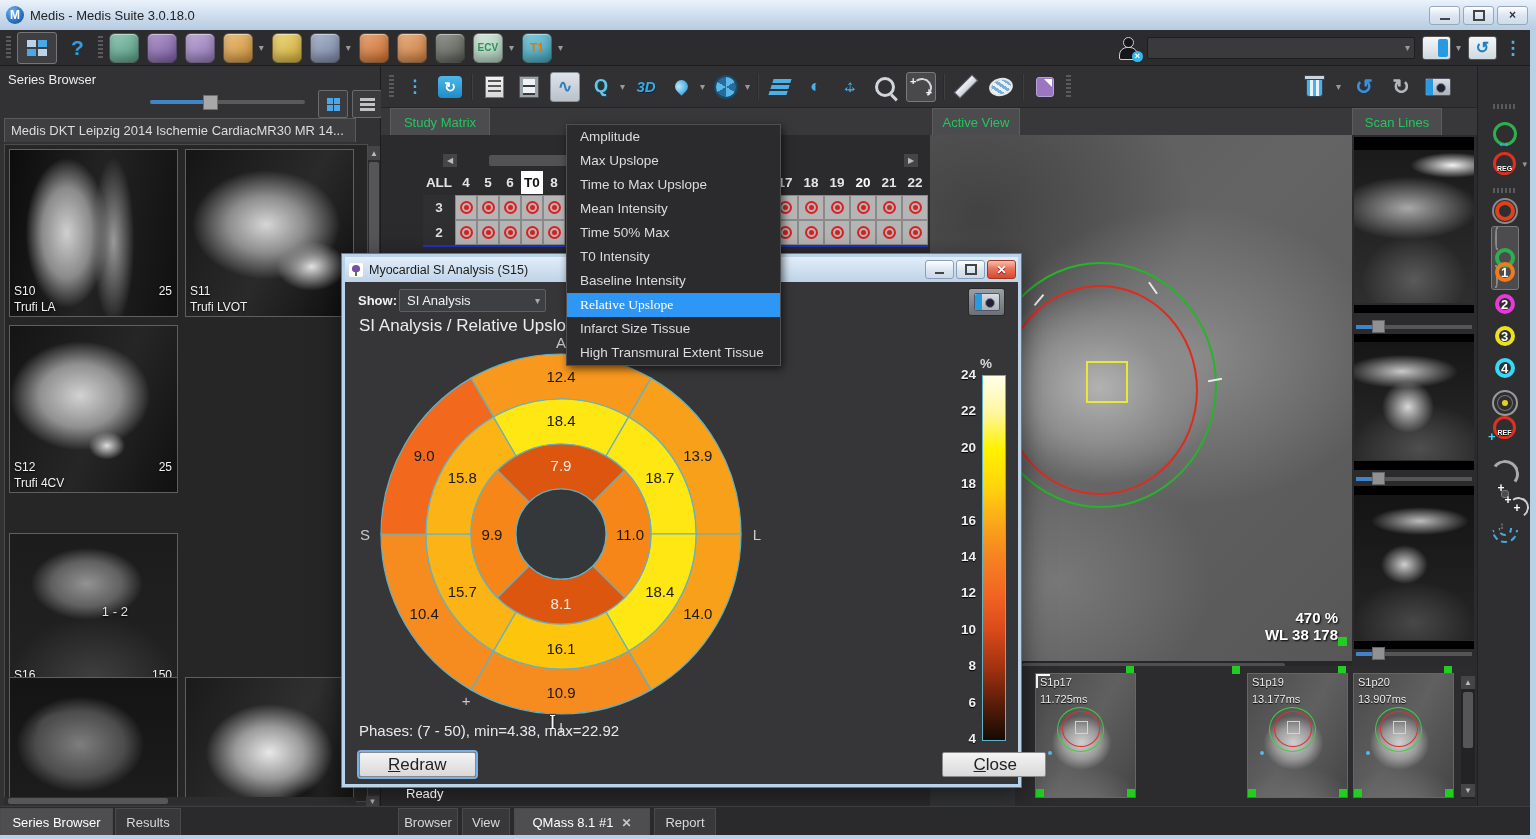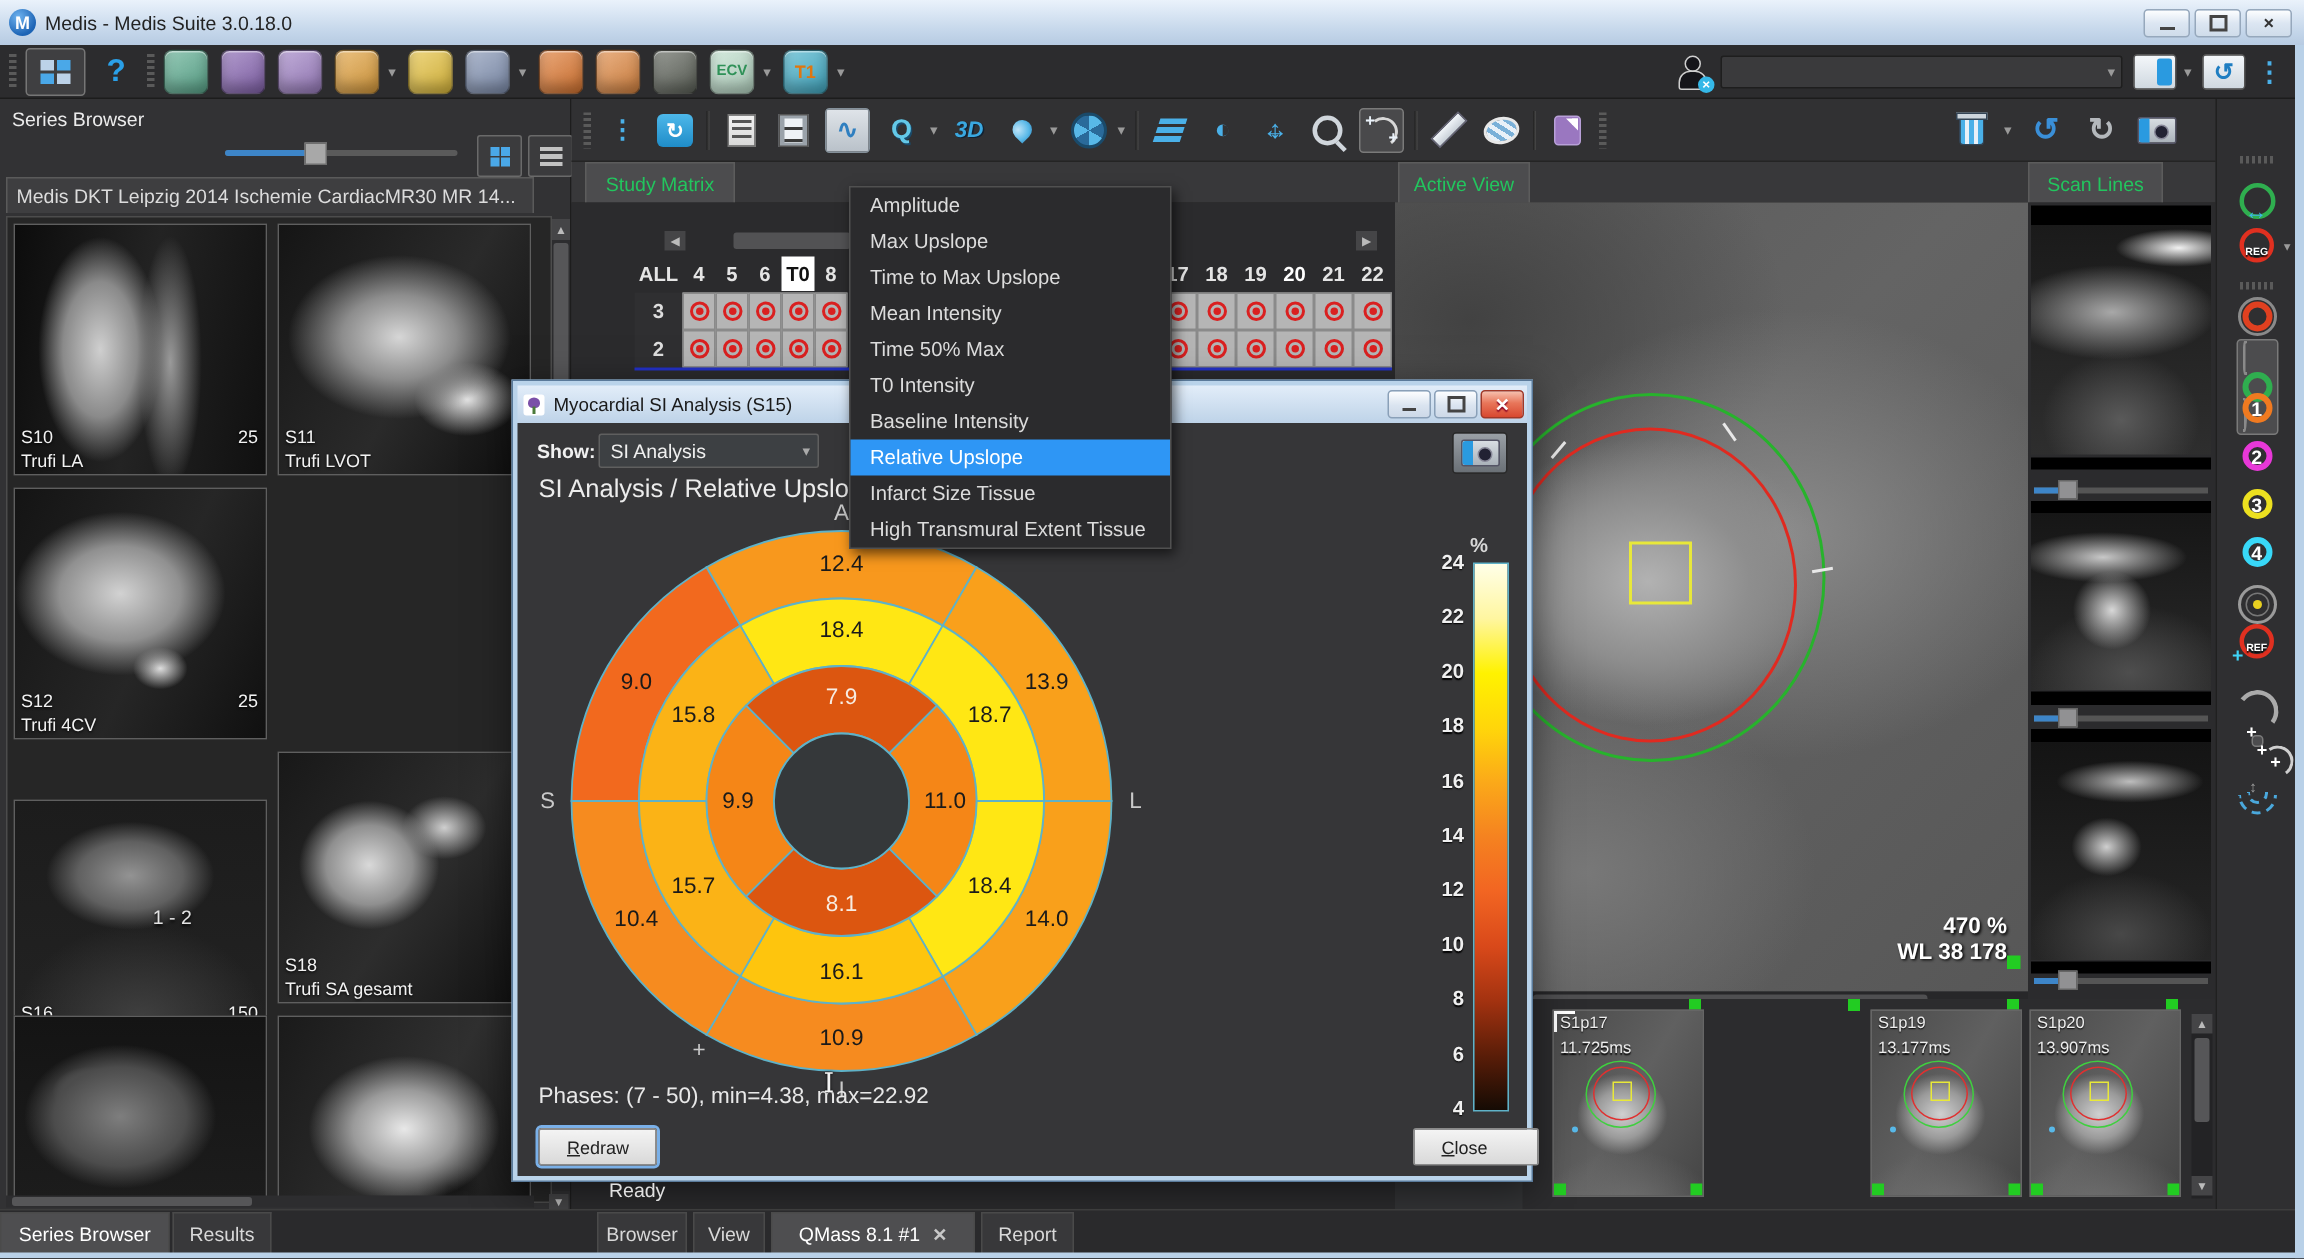--- a/index.html
+++ b/index.html
@@ -242,21 +242,21 @@
   .dlg-combo .ca{margin-left:auto;margin-right:5px;color:#aaa;font-size:10px;}
   .dlg-camera{position:absolute;right:13px;top:6px;width:35px;height:26px;background:linear-gradient(#9aa0a6,#6a7076);
      border:1px solid #2a2a2a;border-radius:3px;display:flex;align-items:center;justify-content:center;}
   .dlg-heading{position:absolute;left:14px;top:34px;font-size:17px;color:#ececec;white-space:nowrap;}
   .cbar{position:absolute;}
   .cbar-bar{position:absolute;border:1px solid #5fb2c8;}
   .cbar-tick{position:absolute;width:44px;text-align:right;font-size:13.5px;font-weight:bold;color:#f0f0f0;text-shadow:0 1px 1px #000;}
   .cbar-pct{position:absolute;font-size:13.5px;font-weight:bold;color:#d8d8d8;}
   .dlg-phases{position:absolute;left:14px;top:440px;font-size:15px;color:#e8e8e8;}
   .dlg-btn{position:absolute;height:23px;background:linear-gradient(#f4f4f4,#d9d9d9);border:1px solid #8a8a8a;border-radius:2px;
-     color:#222;font-size:12px;display:flex;align-items:center;justify-content:flex-start;padding:0 18px;}
+     color:#222;font-size:17px;display:flex;align-items:center;justify-content:flex-end;padding:0 28px;}
   .dlg-btn .accel{display:inline-block;}
   .dlg-btn .accel::first-letter{text-decoration:underline;}
   .dlg-btn.focus{box-shadow:0 0 0 2px #7ab0e8;}
   
   .ready{position:absolute;left:406px;top:786px;font-size:13px;color:#e0e0e0;z-index:45;}
   .bottom-bar{position:absolute;left:0;top:806px;width:1536px;height:29px;background:#2a2a2c;border-top:1px solid #3d3d3d;z-index:46;}
   .btab{position:absolute;top:1px;height:28px;display:flex;align-items:center;justify-content:center;font-size:13px;color:#d8d8d8;
      background:#38383a;border:1px solid #4a4a4a;border-bottom:none;box-sizing:border-box;gap:8px;}
   .btab.active{background:#4e4e50;color:#fff;}
   .btab .x{color:#c8c8c8;font-size:12px;font-weight:bold;}
@@ -361,26 +361,20 @@
           <span class="tcount">25</span>
           <span class="tname">Trufi 4CV</span>
         </div>
         <div class="thumb" style="left: 4px; top: 356px; margin-top: 32px;">
           <div class="mri art4"></div>
           <span class="tovl">1 - 2</span>
           <span class="tid">S16</span>
           <span class="tcount">150</span>
           <span class="tname">tfl_sr_first-pass_ruhe</span>
         </div>
-        <div class="thumb" style="left: 180px; top: 356px;">
-          <div class="mri art5"></div>
-          <span class="tid">S18</span>
-          <span class="tcount">4</span>
-          <span class="tname">Trufi SA gesamt</span>
-        </div>
         <div class="thumb" style="left: 4px; top: 532px;">
           <div class="mri art6"></div>
         </div>
         <div class="thumb" style="left: 180px; top: 532px;">
           <div class="mri art7"></div>
         </div>
       </div>
     <div class="vscroll">
       <span class="up">▲</span>
       <span class="vthumb"></span>
@@ -735,21 +729,21 @@
     </div>
 
   <div class="menu" id="context-menu">
       <div class="mi">Amplitude</div>
       <div class="mi">Max Upslope</div>
       <div class="mi">Time to Max Upslope</div>
       <div class="mi">Mean Intensity</div>
       <div class="mi">Time 50% Max</div>
       <div class="mi">T0 Intensity</div>
       <div class="mi">Baseline Intensity</div>
-      <div class="mi" style="background: rgb(46, 150, 245); color: rgb(255, 255, 255);">Relative Upslope</div>
+      <div class="mi" style="background: rgb(46, 150, 245); color: rgb(255, 255, 255); font-family: Liberation Serif, serif;">Relative Upslope</div>
       <div class="mi">Infarct Size Tissue</div>
       <div class="mi">High Transmural Extent Tissue</div>
     </div>
 
   <div class="dialog">
     <div class="dlg-title">
       <span class="dlg-tulip"></span>
       <span>Myocardial SI Analysis (S15)</span>
       <span class="dlg-btns">
         <span class="db">

